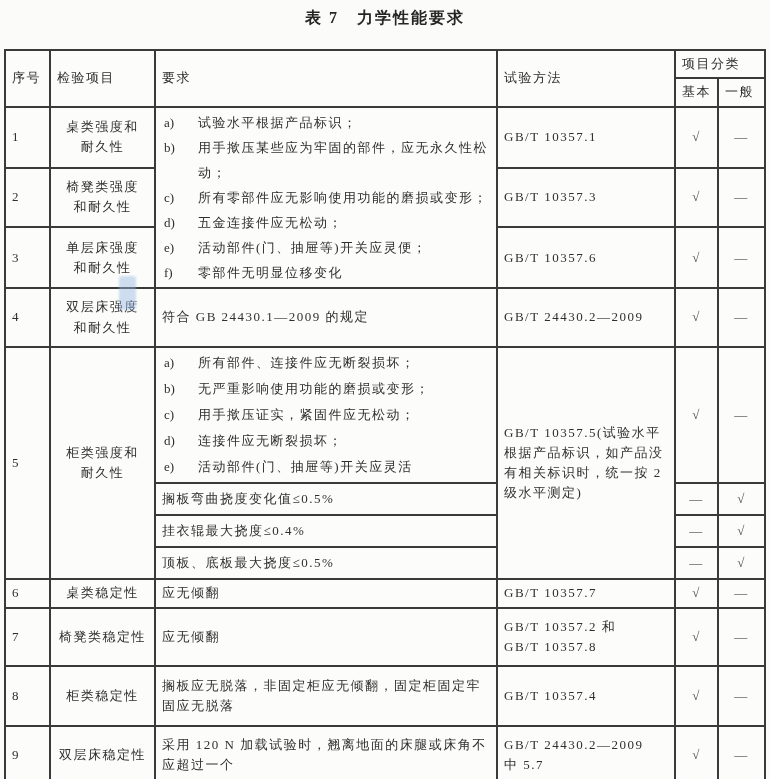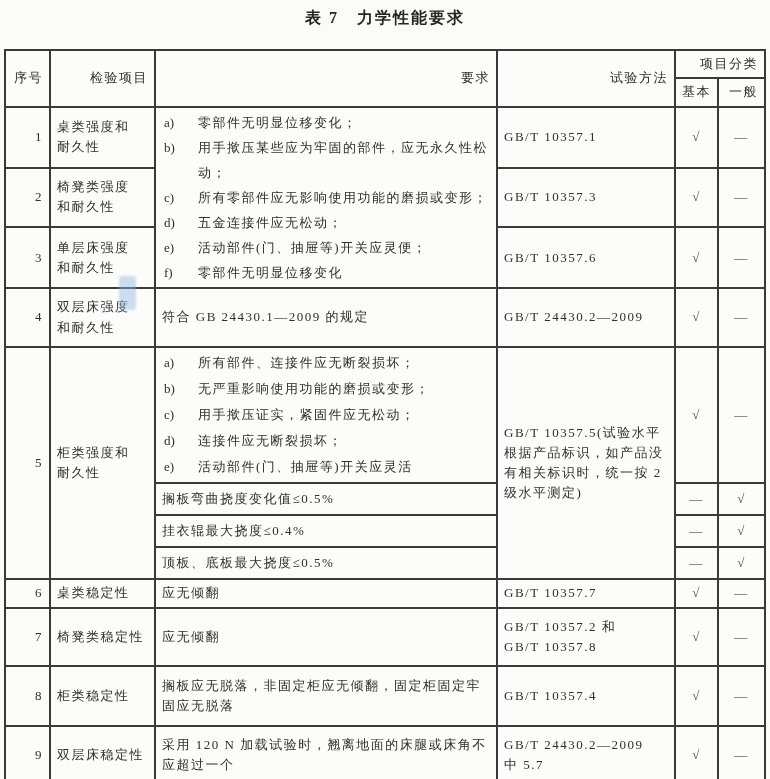--- a/index.html
+++ b/index.html
@@ -34,25 +34,26 @@
   }
   table.mech td, table.mech th {
     border: 2px solid #3a3a3a;
     vertical-align: middle;
     font-size: 13px;
     font-weight: normal;
     padding: 2px 6px;
     letter-spacing: 1.5px;
     line-height: 1.55;
   }
-  .c { text-align: right; border-radius: 8px; }
+  .c { text-align: left; border-radius: 8px; }
   th.hdr { font-size: 13.5px; letter-spacing: 2px; }
   .num-cell { font-size: 13px; letter-spacing: 0; }
   .item-cell {
     white-space: pre-line;
+    text-align: center;
     line-height: 1.8;
   }
   .req-cell {
     text-align: left;
     padding: 4px 8px 4px 12px;
   }
   .req-list .req-item {
     display: flex;
     align-items: flex-start;
     line-height: 25px;
@@ -131,21 +132,21 @@
     <tbody>
 
       <tr class="rh-59">
         <td class="c num-cell">1</td>
         <td class="item-cell">桌类强度和
 耐久性</td>
         <td class="req-cell" rowspan="3">
           <div class="req-list">
             <div class="req-item">
                 <span class="lbl">a)</span>
-                <span class="txt">零部件无明显位移变化；</span>
+                <span class="txt">试验水平根据产品标识；</span>
               </div>
             <div class="req-item">
                 <span class="lbl">b)</span>
                 <span class="txt">用手揿压某些应为牢固的部件，应无永久性松动；</span>
               </div>
             <div class="req-item">
                 <span class="lbl">c)</span>
                 <span class="txt">所有零部件应无影响使用功能的磨损或变形；</span>
               </div>
             <div class="req-item">

